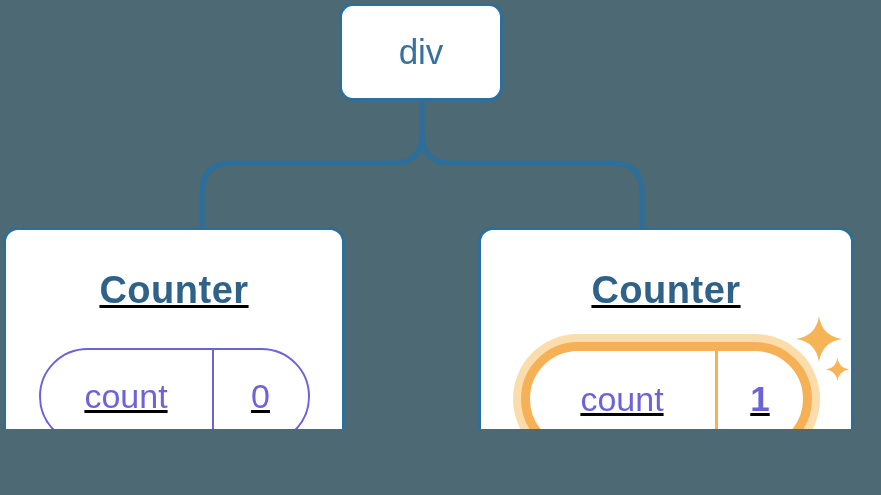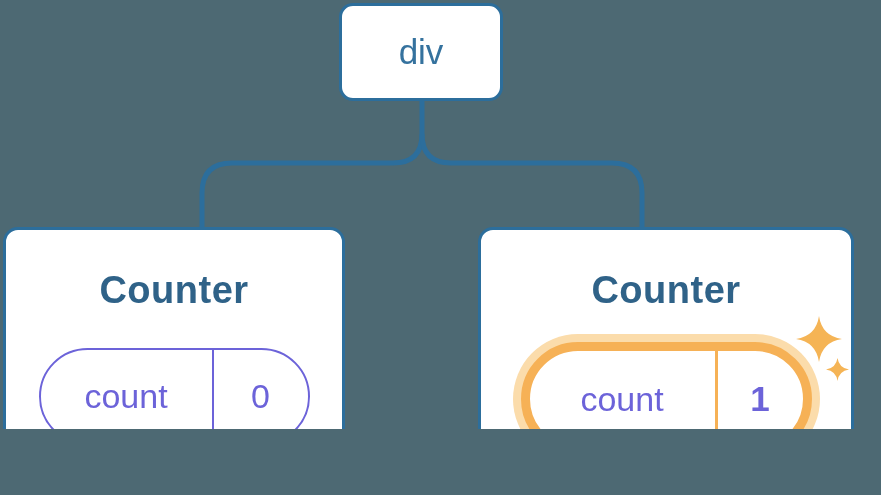--- a/index.html
+++ b/index.html
@@ -40,21 +40,21 @@
     display:flex;align-items:center;justify-content:center;
     font-size:35px;
     color:var(--node-text-blue);
   }
   .component-card{
     position:absolute;
     top:227px;height:264px;
     background:var(--card-bg);
     border:3px solid var(--line-blue);
     border-radius:15px;
-    display:flex;flex-direction:column;align-items:center;
+    display:flex;flex-direction:column;align-items:center;text-decoration:underline;
   }
   .card-left{left:3px;width:342px;}
   .card-right{left:478px;width:376px;}
   .component-title{
     margin-top:38px;
     font-size:38px;
     line-height:44px;
     font-weight:600;
     letter-spacing:0.5px;
     color:var(--title-blue);

